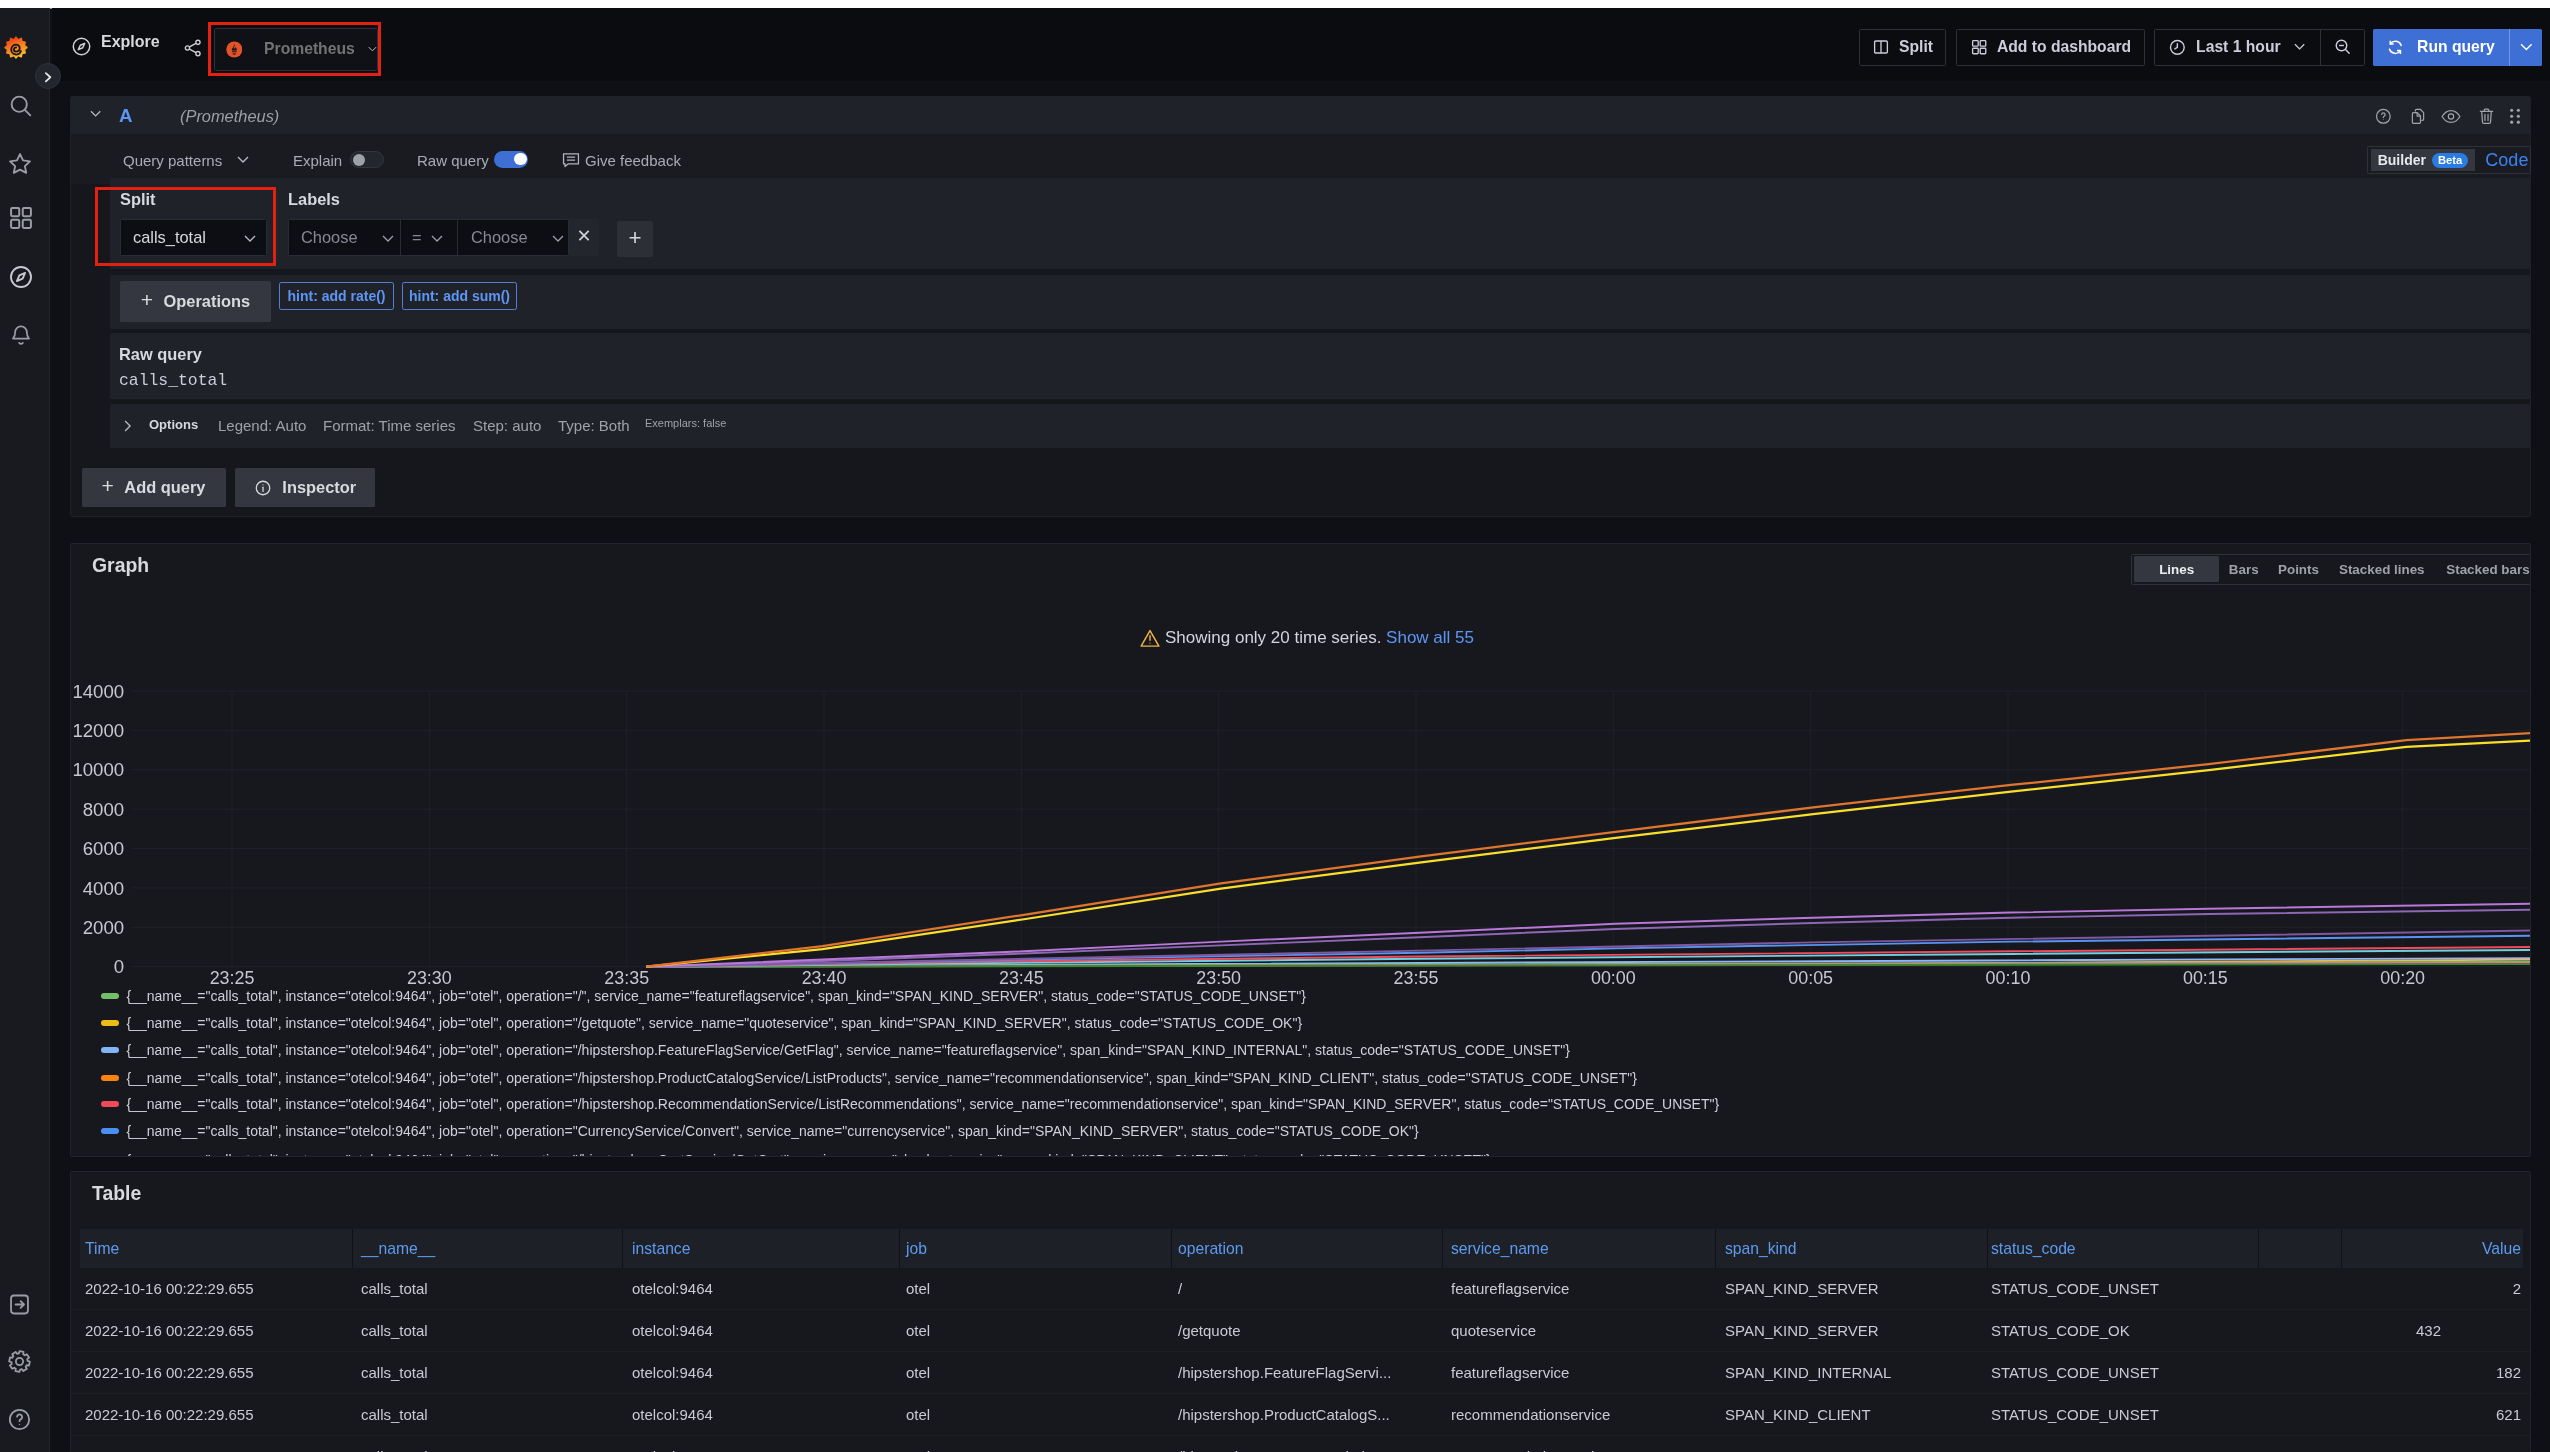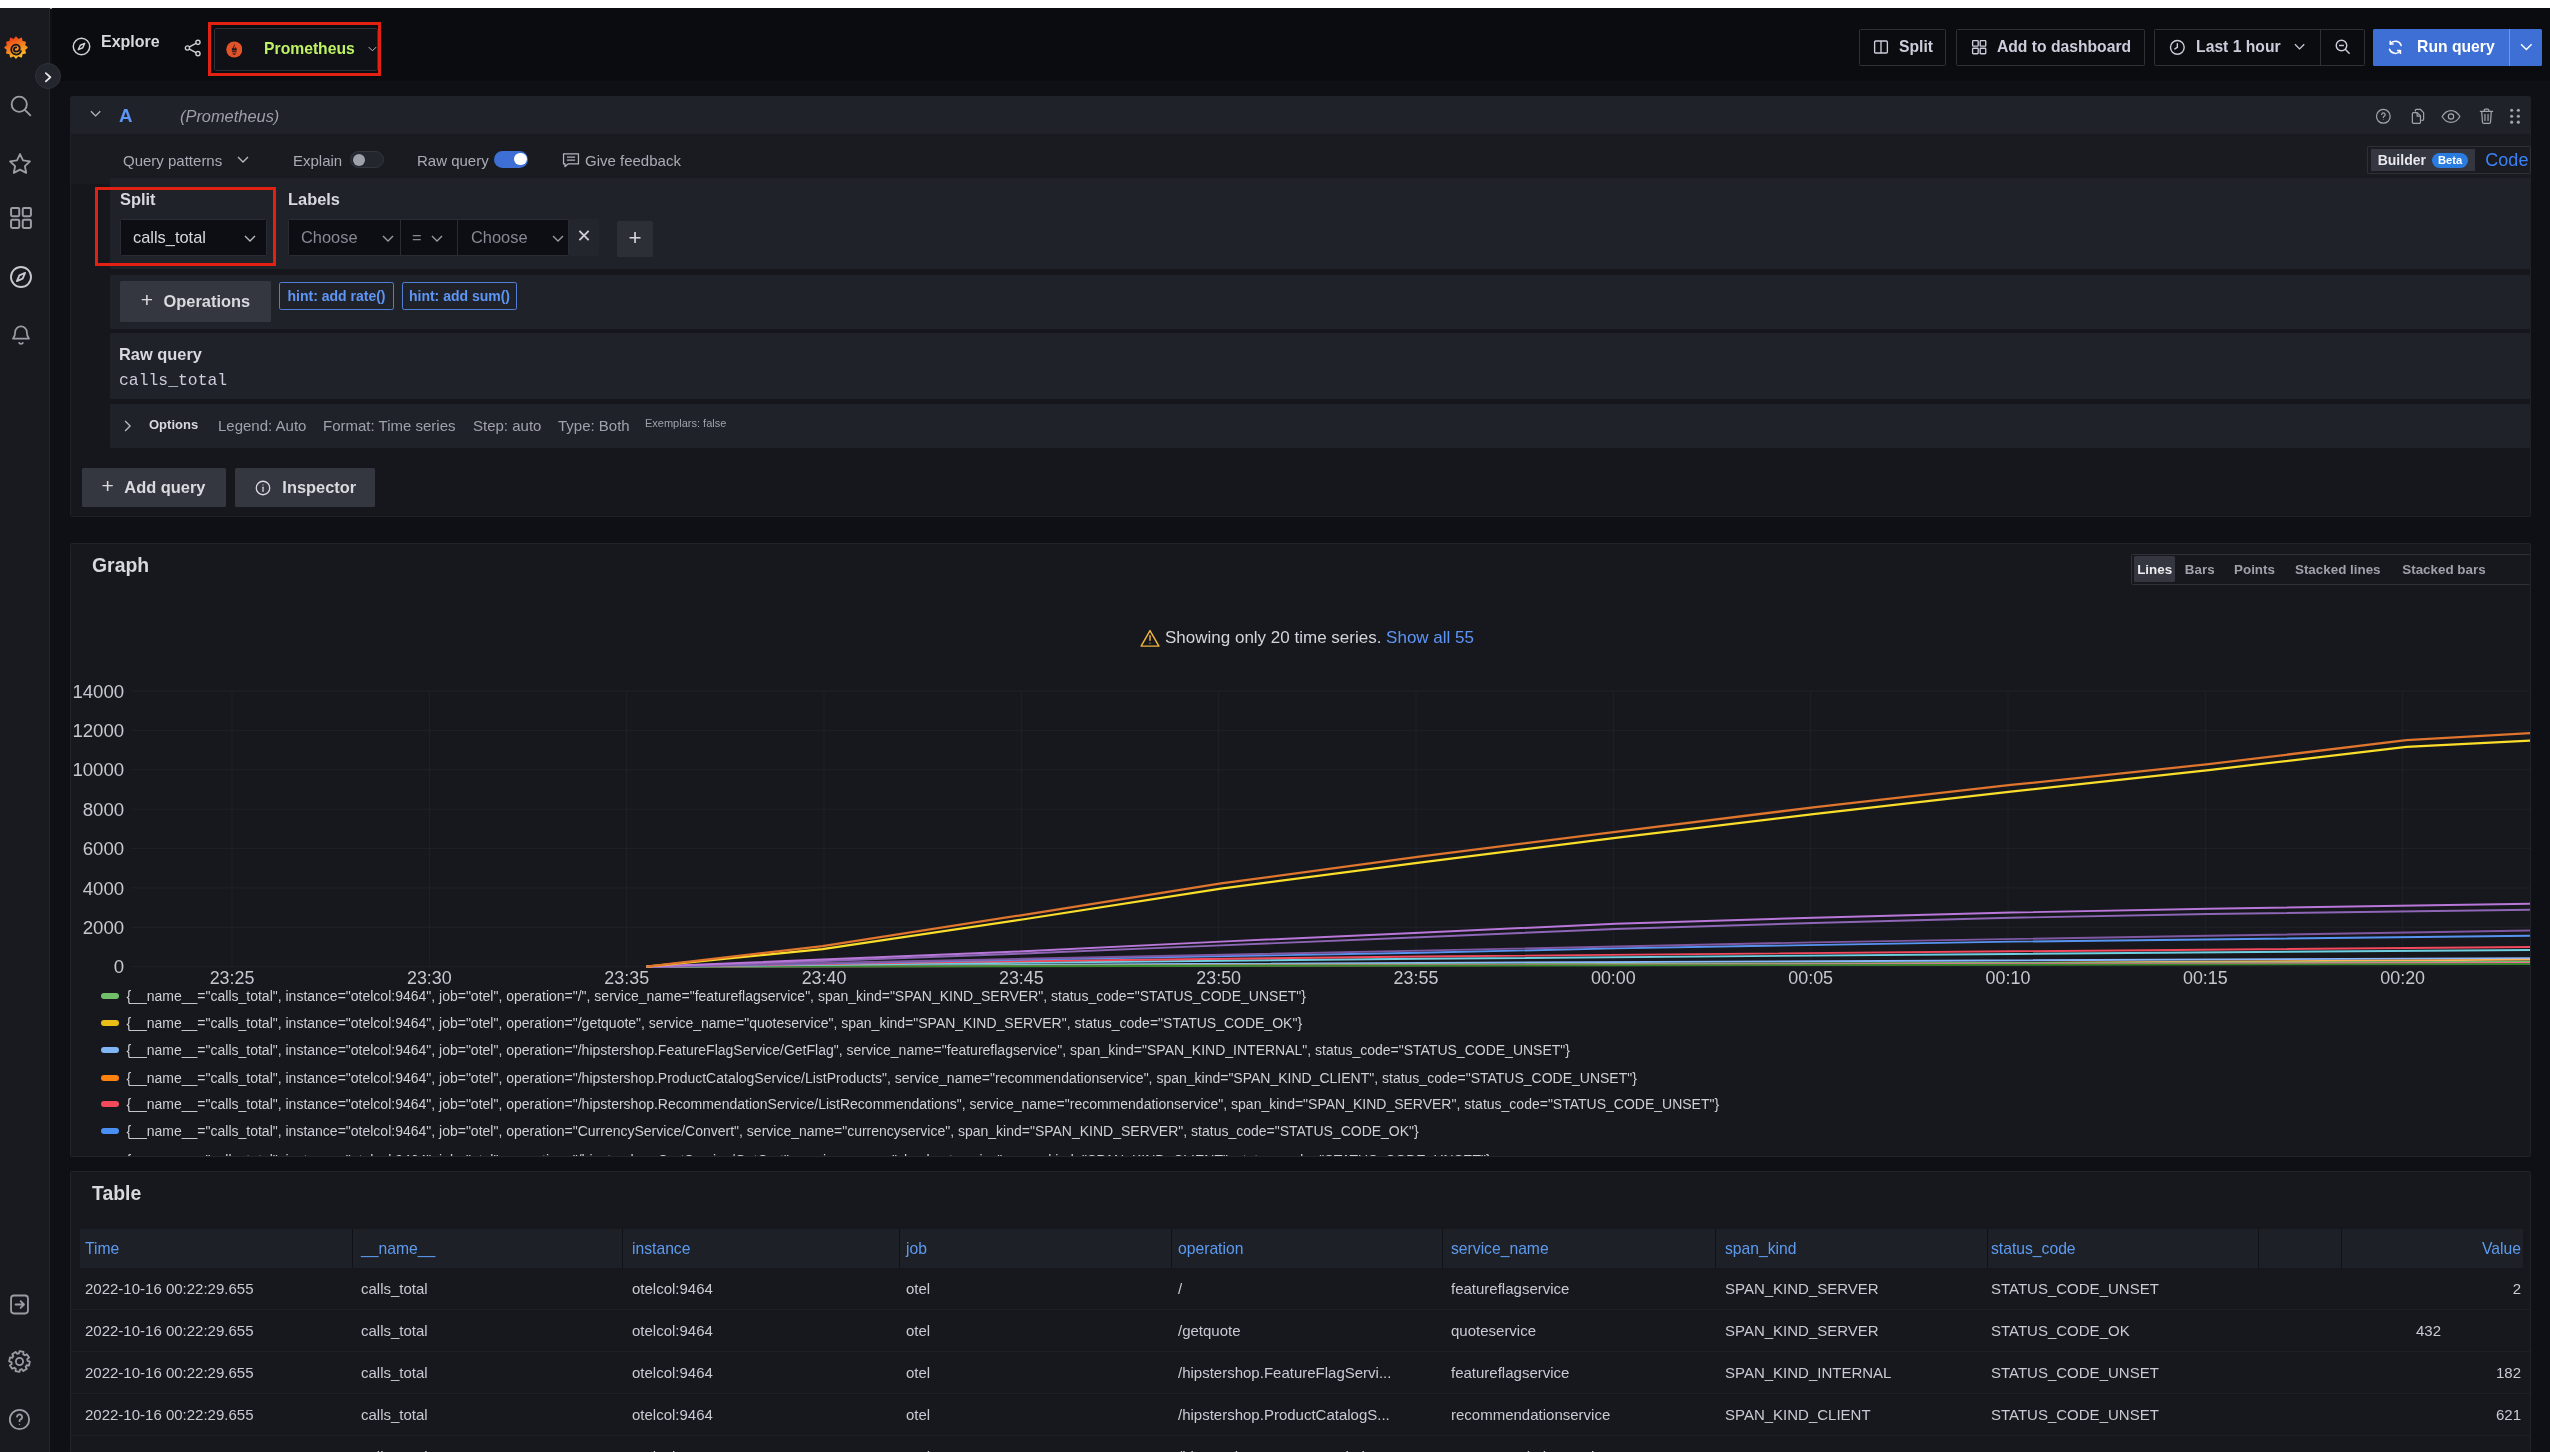--- a/index.html
+++ b/index.html
@@ -112,21 +112,21 @@
         <circle cx="18.5" cy="18" r="2.6"></circle>
       <path d="M8 9.7 L16 5.2 M8 12.3 L16 16.8"></path>
     </svg>
 
     <div style="position:absolute;left:162px;top:20px;width:164px;height:43px;background:#101116;border:0.7px solid #2e3138;border-radius:1.5px;display:flex;align-items:center;">
       <svg style="margin-left:10.5px" width="25" height="25" viewBox="0 0 33 33">
         <circle cx="16.5" cy="16.5" r="16" fill="#e35228"></circle>
         <path fill="#16171d" d="M16.5 4.5 c1.9 2.4 1.1 4.1 .4 5.5 -.8 1.6 -1.5 3.2 .2 5.5 .3-1.3 1.5-2.1 1.7-3.9 1.5 1.7 2.6 3.8 2.6 5.4 0 .5-.1 1-.2 1.5 H11.8 c-.1-.5-.2-1-.2-1.5 0-1.4 .5-2.9 1.4-4.1 .3 1 1 1.5 1.5 1.8 -.7-2.6 .5-4.9 1.9-6.9 .5-.9 .6-2.2 .1-3.3z"></path>
         <path fill="#16171d" d="M11.9 20 h9.2 v1.6 h-9.2z M12.8 23 h7.4 v1.5 h-7.4z M14.6 26 h3.8 v1.4 h-3.8z"></path>
       </svg>
-      <span style="margin-left:22px;font-size:15.7px;font-weight:bold;color:#bef264;">Prometheus</span>
+      <span style="margin-left:22px;font-size:15.7px;font-weight:bold;color:#737373;">Prometheus</span>
       <svg style="margin-left:13.4px" width="13.4" height="8.2" viewBox="0 0 18 11" fill="none" stroke="#bfc0c7" stroke-width="2">
           <path d="M1.5 1.5 L9 9 L16.5 1.5"></path>
         </svg>
     </div>
 
     <div class="navbtn" style="left:1807px;width:87px;">
       <svg width="18" height="18" viewBox="0 0 24 24" fill="none" stroke="#ccccdc" stroke-width="1.8">
           <rect x="3.5" y="4" width="17" height="16" rx="1.5"></rect>
           <path d="M12 4 V20"></path>
         </svg>
@@ -298,21 +298,21 @@
           <path d="M12 11 v5.5" stroke-linecap="round"></path>
           <circle cx="12" cy="7.8" r="0.8" fill="#d9dade" stroke="none"></circle>
         </svg>
       Inspector
     </div>
   </div>
   <div id="gpanel" class="abs">
     <div class="paneltitle" style="left:21px;top:9.7px;">Graph</div>
 
     <div style="position:absolute;left:2060px;top:9.7px;width:400px;height:31px;border:0.7px solid #2e3138;border-radius:1.5px;display:flex;align-items:center;font-size:13.4px;color:#9fa1aa;font-weight:bold;white-space:nowrap;">
-      <div style="margin-left:2.2px;height:25.4px;background:#34373f;border-radius:1.5px;display:flex;align-items:center;padding:0 3px;color:#ecedf0;">Lines</div>
+      <div style="margin-left:2.2px;height:25.4px;background:#34373f;border-radius:1.5px;display:flex;align-items:center;padding:0 25px;color:#ecedf0;">Lines</div>
       <div style="margin-left:9.7px;">Bars</div>
       <div style="margin-left:19.4px;">Points</div>
       <div style="margin-left:20px;">Stacked lines</div>
       <div style="margin-left:21.7px;">Stacked bars</div>
     </div>
 
     <svg style="position:absolute;left:1069px;top:85px" width="20" height="18.7" viewBox="0 0 27 25" fill="none" stroke="#edb33c" stroke-width="2">
         <path d="M13.5 2 L25.5 23 H1.5 Z" stroke-linejoin="round"></path>
         <path d="M13.5 9 v6" stroke-linecap="round"></path>
         <circle cx="13.5" cy="19" r="0.8" fill="#edb33c" stroke="none"></circle>

